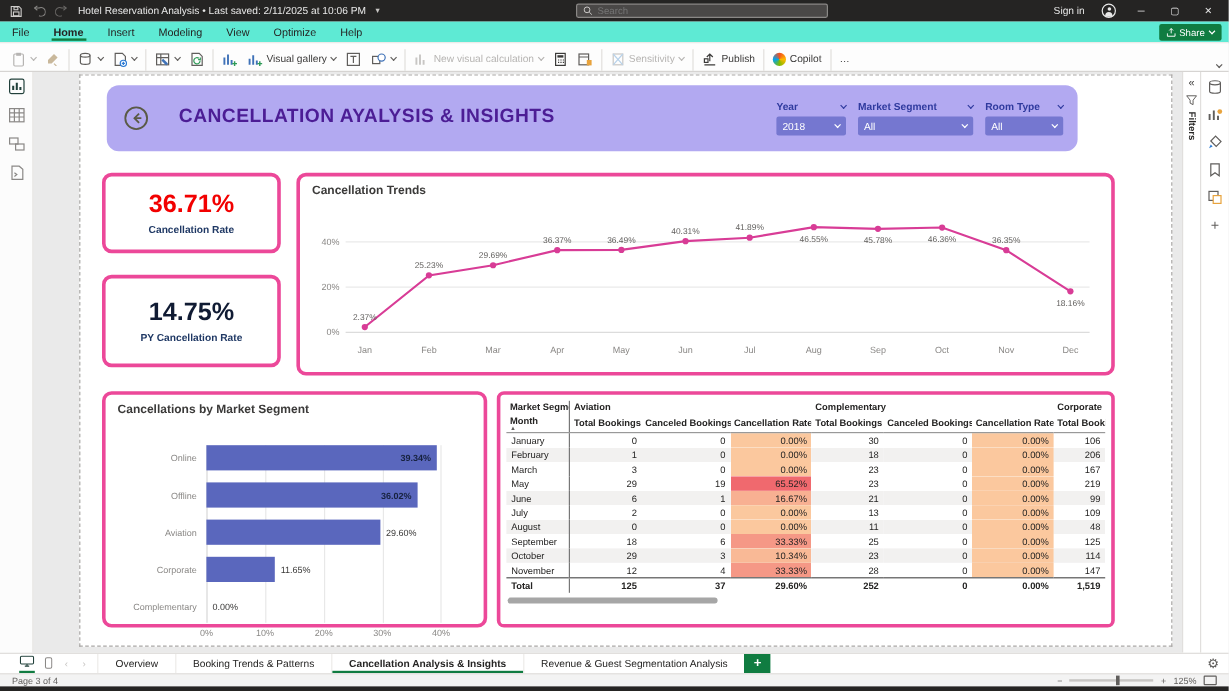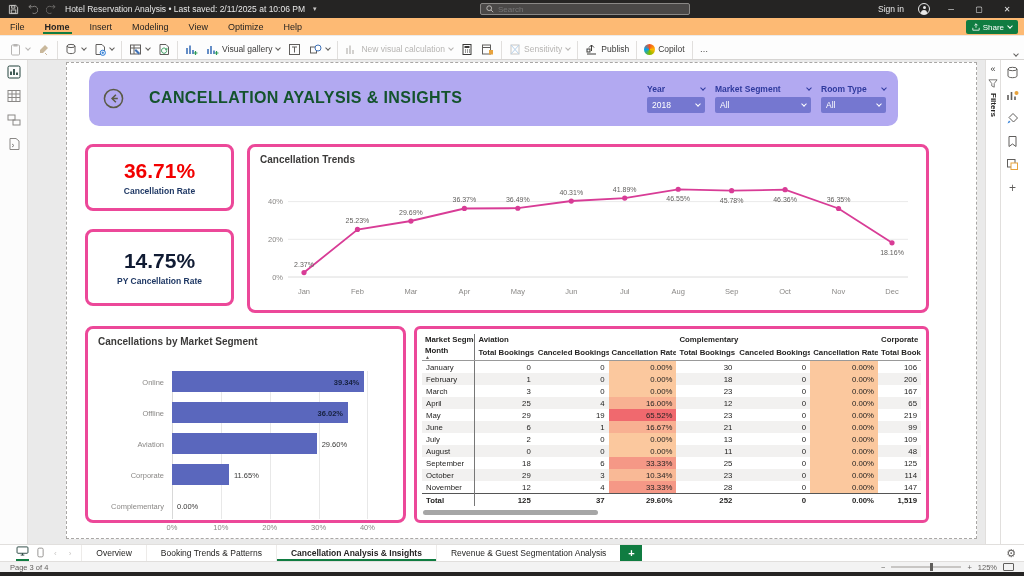--- a/index.html
+++ b/index.html
@@ -16,21 +16,21 @@
     border:1px solid #8A8886; border-radius:2px; display:flex; align-items:center; gap:4px; padding:0 5px; }
   .tb-search input { background:transparent; border:none; outline:none; color:#D0CECC; font-size:8px;
     font-family:"Liberation Sans", sans-serif; width:100%; }
   .tb-right { position:absolute; right:0; top:0; height:18px; display:flex; align-items:center; gap:14px; padding-right:10px; }
   .winbtn { color:#E8E8E8; font-size:8px; width:14px; text-align:center; }
   .avatar { width:12px; height:12px; border:1px solid #E8E8E8; border-radius:50%; position:relative; }
   .avatar::before { content:""; position:absolute; left:3.5px; top:2px; width:3px; height:3px; border-radius:50%; background:#E8E8E8; }
   .avatar::after { content:""; position:absolute; left:2px; top:6px; width:6px; height:4px; border-radius:3px 3px 0 0; background:#E8E8E8; }
 
   
-  .menubar { position:absolute; left:0; top:18px; width:1024px; height:18px; background:#fdba74;
+  .menubar { position:absolute; left:0; top:18px; width:1024px; height:18px; background:#5eead4;
     display:flex; font-size:9px; color:#252423; border-bottom:1px solid #EDEBE9; }
   .menu-item { padding:0 10px; height:100%; display:flex; align-items:center; position:relative; }
   .menu-item.active { font-weight:bold; }
   .menu-item.active::after { content:""; position:absolute; left:8px; right:8px; bottom:1px; height:2px; background:#107C41; }
   .share-btn { position:absolute; right:6px; top:2px; height:14px; background:#107C41; border-radius:2px;
     color:#fff; font-size:8px; display:flex; align-items:center; gap:3px; padding:0 6px; }
 
   
   .ribbon { position:absolute; left:0; top:36px; width:1024px; height:24px; background:#FDFDFD;
     border-bottom:1px solid #D6D4D2; display:flex; align-items:flex-end; padding-left:6px; font-size:8.5px; color:#3B3A39; }
@@ -58,21 +58,21 @@
   .filters-strip { position:absolute; right:24px; top:0; width:15px; height:484px; background:#FFFFFF;
     border-left:1px solid #E1DFDD; display:flex; flex-direction:column; align-items:center; padding-top:4px; gap:5px; }
   .filters-label { writing-mode:vertical-rl; font-size:8px; font-weight:bold; color:#252423; }
   .panerail { position:absolute; right:0; top:0; width:24px; height:484px; background:#FFFFFF;
     border-left:1px solid #E1DFDD; display:flex; flex-direction:column; align-items:center; padding-top:6px; gap:10px; }
 
   
   .banner { position:absolute; left:22px; top:8px; width:809px; height:55px; background:#B2A9F1; border-radius:10px; }
   .back-btn { position:absolute; left:14px; top:17px; }
   .banner-title { position:absolute; left:60px; top:18px; font-size:16px; font-weight:bold;
-    color:#14532d; letter-spacing:0.4px; }
+    color:#4c1d95; letter-spacing:0.4px; }
   .slicers { position:absolute; right:12px; top:0; height:55px; display:flex; align-items:center; gap:10px; }
   .slicer { display:flex; flex-direction:column; gap:3px; }
   .slicer-head { display:flex; align-items:center; justify-content:space-between; font-size:8.5px;
     font-weight:bold; color:#2F3A9E; }
   .slicer-box { height:16px; background:#7577D0; border-radius:2px; color:#fff; font-size:8.5px;
     display:flex; align-items:center; justify-content:space-between; padding:0 5px; }
 
   
   .card { position:absolute; background:#fff; border:3px solid #ec4899; border-radius:8px; }
   .kpi { display:flex; flex-direction:column; align-items:center; justify-content:center; }
@@ -554,30 +554,20 @@
                   <tr class="">
                     <td>March</td>
                     <td class="num" style="">3</td>
                     <td class="num" style="">0</td>
                     <td class="num" style="background:rgb(251,200,158);">0.00%</td>
                     <td class="num" style="">23</td>
                     <td class="num" style="">0</td>
                     <td class="num" style="background:rgb(251,200,158);">0.00%</td>
                     <td class="num" style="">167</td>
                   </tr>
-                  <tr class="odd">
-                    <td>April</td>
-                    <td class="num" style="">25</td>
-                    <td class="num" style="">4</td>
-                    <td class="num" style="background:rgb(248,177,146);">16.00%</td>
-                    <td class="num" style="">12</td>
-                    <td class="num" style="">0</td>
-                    <td class="num" style="background:rgb(251,200,158);">0.00%</td>
-                    <td class="num" style="">65</td>
-                  </tr>
                   <tr class="">
                     <td>May</td>
                     <td class="num" style="">29</td>
                     <td class="num" style="">19</td>
                     <td class="num" style="background:rgb(240,105,110);">65.52%</td>
                     <td class="num" style="">23</td>
                     <td class="num" style="">0</td>
                     <td class="num" style="background:rgb(251,200,158);">0.00%</td>
                     <td class="num" style="">219</td>
                   </tr>

